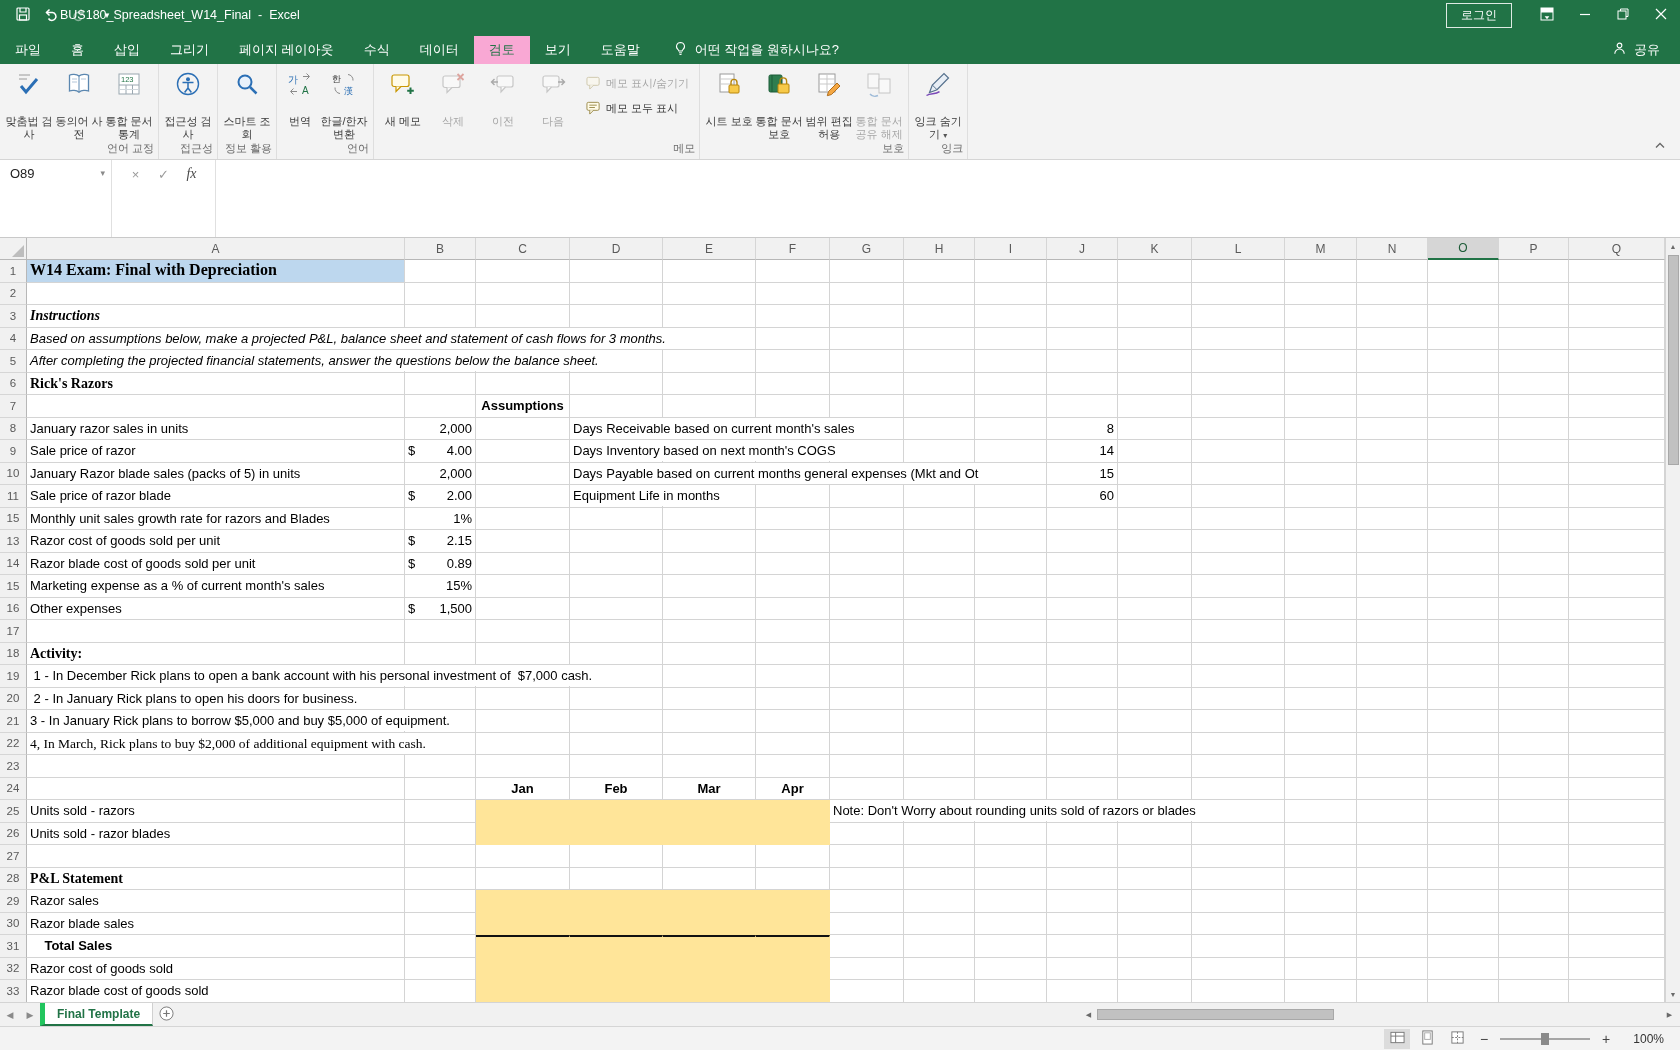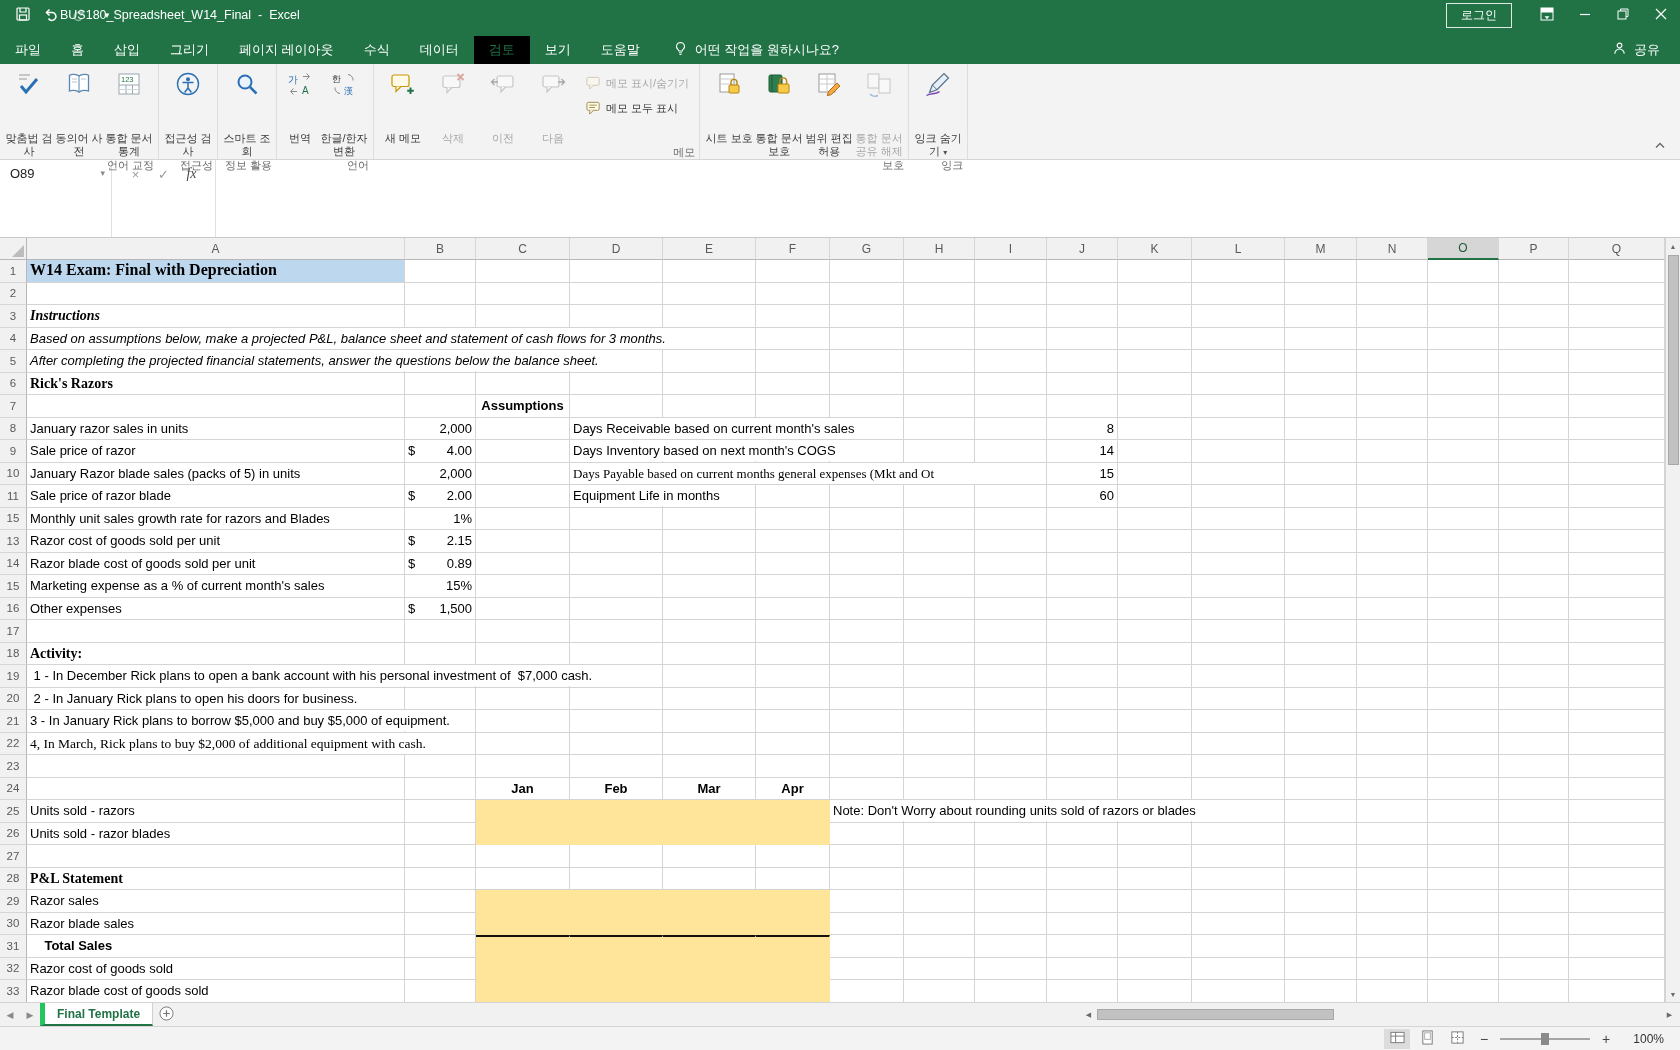--- a/index.html
+++ b/index.html
@@ -14,29 +14,29 @@
   .qat-caret{font-size:9px;color:#fff;}
   .title-text{position:absolute;left:16px;right:0;font-size:12.5px;white-space:pre;pointer-events:none;margin-left:44px;}
   .tb-right{margin-left:auto;display:flex;align-items:center;height:100%;z-index:2;}
   .login-btn{border:1px solid rgba(255,255,255,.85);font-size:12px;padding:3px 14px;margin-right:16px;cursor:default;}
   .winbtn{width:38px;height:100%;display:flex;align-items:center;justify-content:center;}
   .dimmed{opacity:.45;}
 
   
   .menubar{height:34px;background:#217346;display:flex;align-items:flex-end;color:#fff;flex:0 0 auto;}
   .mtab{height:28px;display:flex;align-items:center;padding:0 15px;font-size:13px;}
-  .mtab.active{background:#000000;color:#217346;margin-top:44px;}
+  .mtab.active{background:#f9a8d4;color:#217346;margin-top:44px;}
   .tellme{height:28px;display:flex;align-items:center;gap:7px;padding:0 14px;font-size:13px;margin-left:4px;}
   .share{margin-left:auto;height:28px;display:flex;align-items:center;gap:7px;padding:0 20px;font-size:13px;}
 
   
   .ribbon{height:96px;background:#f3f3f3;border-bottom:1px solid #d5d5d5;display:flex;position:relative;flex:0 0 auto;}
   .rgroup{display:flex;flex-direction:column;border-right:1px solid #dedede;padding:2px 4px 0;}
   .rbtns{flex:1;display:flex;align-items:flex-start;}
-  .rbtn{width:50px;min-height:70px;display:flex;flex-direction:column;align-items:center;padding-top:5px;gap:20px;text-align:center;}
+  .rbtn{width:50px;min-height:70px;display:flex;flex-direction:column;align-items:center;padding-top:5px;gap:3px;text-align:center;}
   .rbtn.narrow{width:38px;}
   .rlbl{font-size:11px;line-height:1.2;color:#3a3a3a;margin-top:15px;}
   .ric svg{width:26px;height:26px;display:block;}
   .rsmalls{display:flex;flex-direction:column;gap:8px;padding:9px 6px 0 8px;}
   .rsmall{display:flex;align-items:center;gap:5px;font-size:11px;color:#3a3a3a;white-space:nowrap;}
   .rsmall svg{width:15px;height:15px;}
   .rgname{height:18px;font-size:11px;color:#6d6d6d;text-align:right;padding-bottom:4px;}
   .disabled{opacity:.42;}
   .collapse{position:absolute;right:14px;bottom:7px;}
 
@@ -623,21 +623,21 @@
           <div class="cell"></div>
           <div class="cell"></div>
           <div class="cell"></div>
           <div class="cell"></div>
           <div class="cell"></div>
           <div class="cell"></div>
           <div class="rowh">10</div>
           <div class="cell">January Razor blade sales (packs of 5) in units</div>
           <div class="cell s-num">2,000</div>
           <div class="cell"></div>
-          <div class="cell spill"><span class="sp-in" style="width: 472px; overflow: hidden; font-family: Liberation Serif, serif;">Days Payable based on current months general expenses (Mkt and Ot</span></div>
+          <div class="cell spill"><span class="sp-in" style="width: 472px; overflow: hidden;">Days Payable based on current months general expenses (Mkt and Ot</span></div>
           <div class="cell"></div>
           <div class="cell"></div>
           <div class="cell"></div>
           <div class="cell"></div>
           <div class="cell"></div>
           <div class="cell s-num">15</div>
           <div class="cell"></div>
           <div class="cell"></div>
           <div class="cell"></div>
           <div class="cell"></div>

